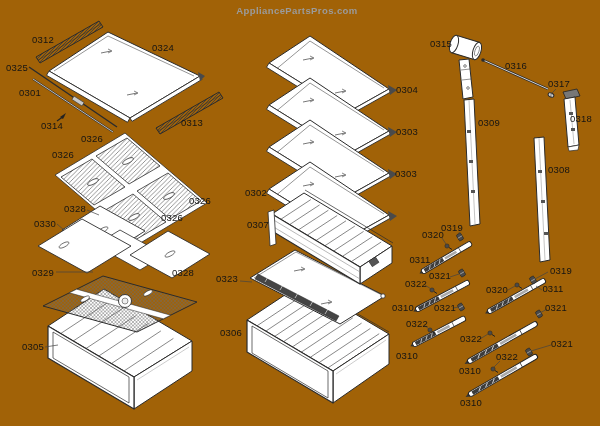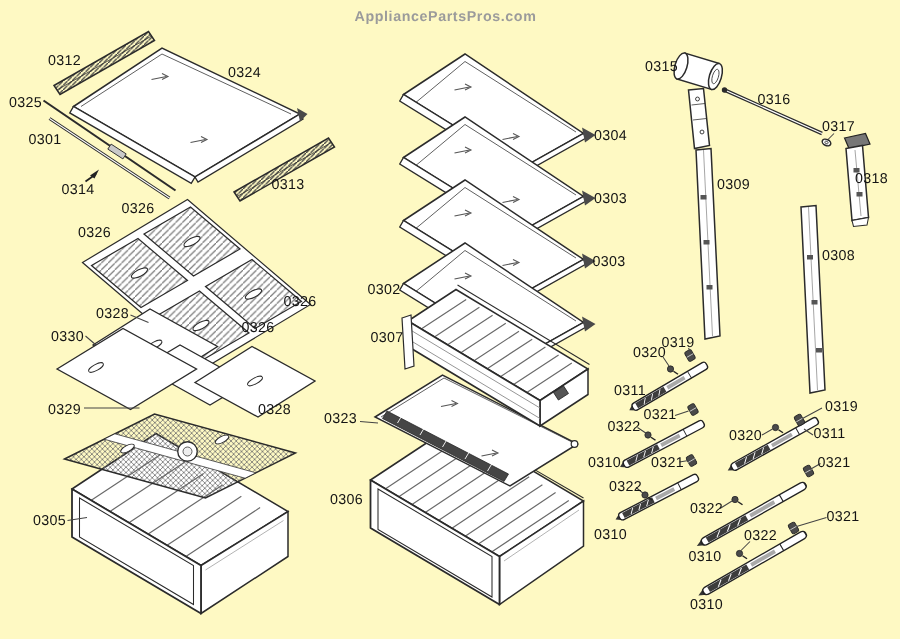--- a/index.html
+++ b/index.html
@@ -1,16 +1,16 @@
 <!DOCTYPE html>
 <html><head>
 <meta charset="utf-8">
 <style>
   html,body{margin:0;padding:0;background:#fff;}
-  .stage{position:relative;width:600px;height:426px;background:#fef9c3;overflow:hidden;
+  .stage{position:relative;width:600px;height:426px;background:#a16207;overflow:hidden;
          font-family:"Liberation Sans",sans-serif;}
   svg{display:block;}
   .callout{font:9.5px "Liberation Sans",sans-serif;fill:#141414;text-anchor:middle;letter-spacing:.2px;}
   .watermark{font:bold 9.5px "Liberation Sans",sans-serif;fill:#9b9b9b;text-anchor:middle;letter-spacing:.4px;}
 </style>
 </head>
 <body>
 
 <div class="stage">
 <svg width="600" height="426" viewBox="0 0 600 426" xmlns="http://www.w3.org/2000/svg">

